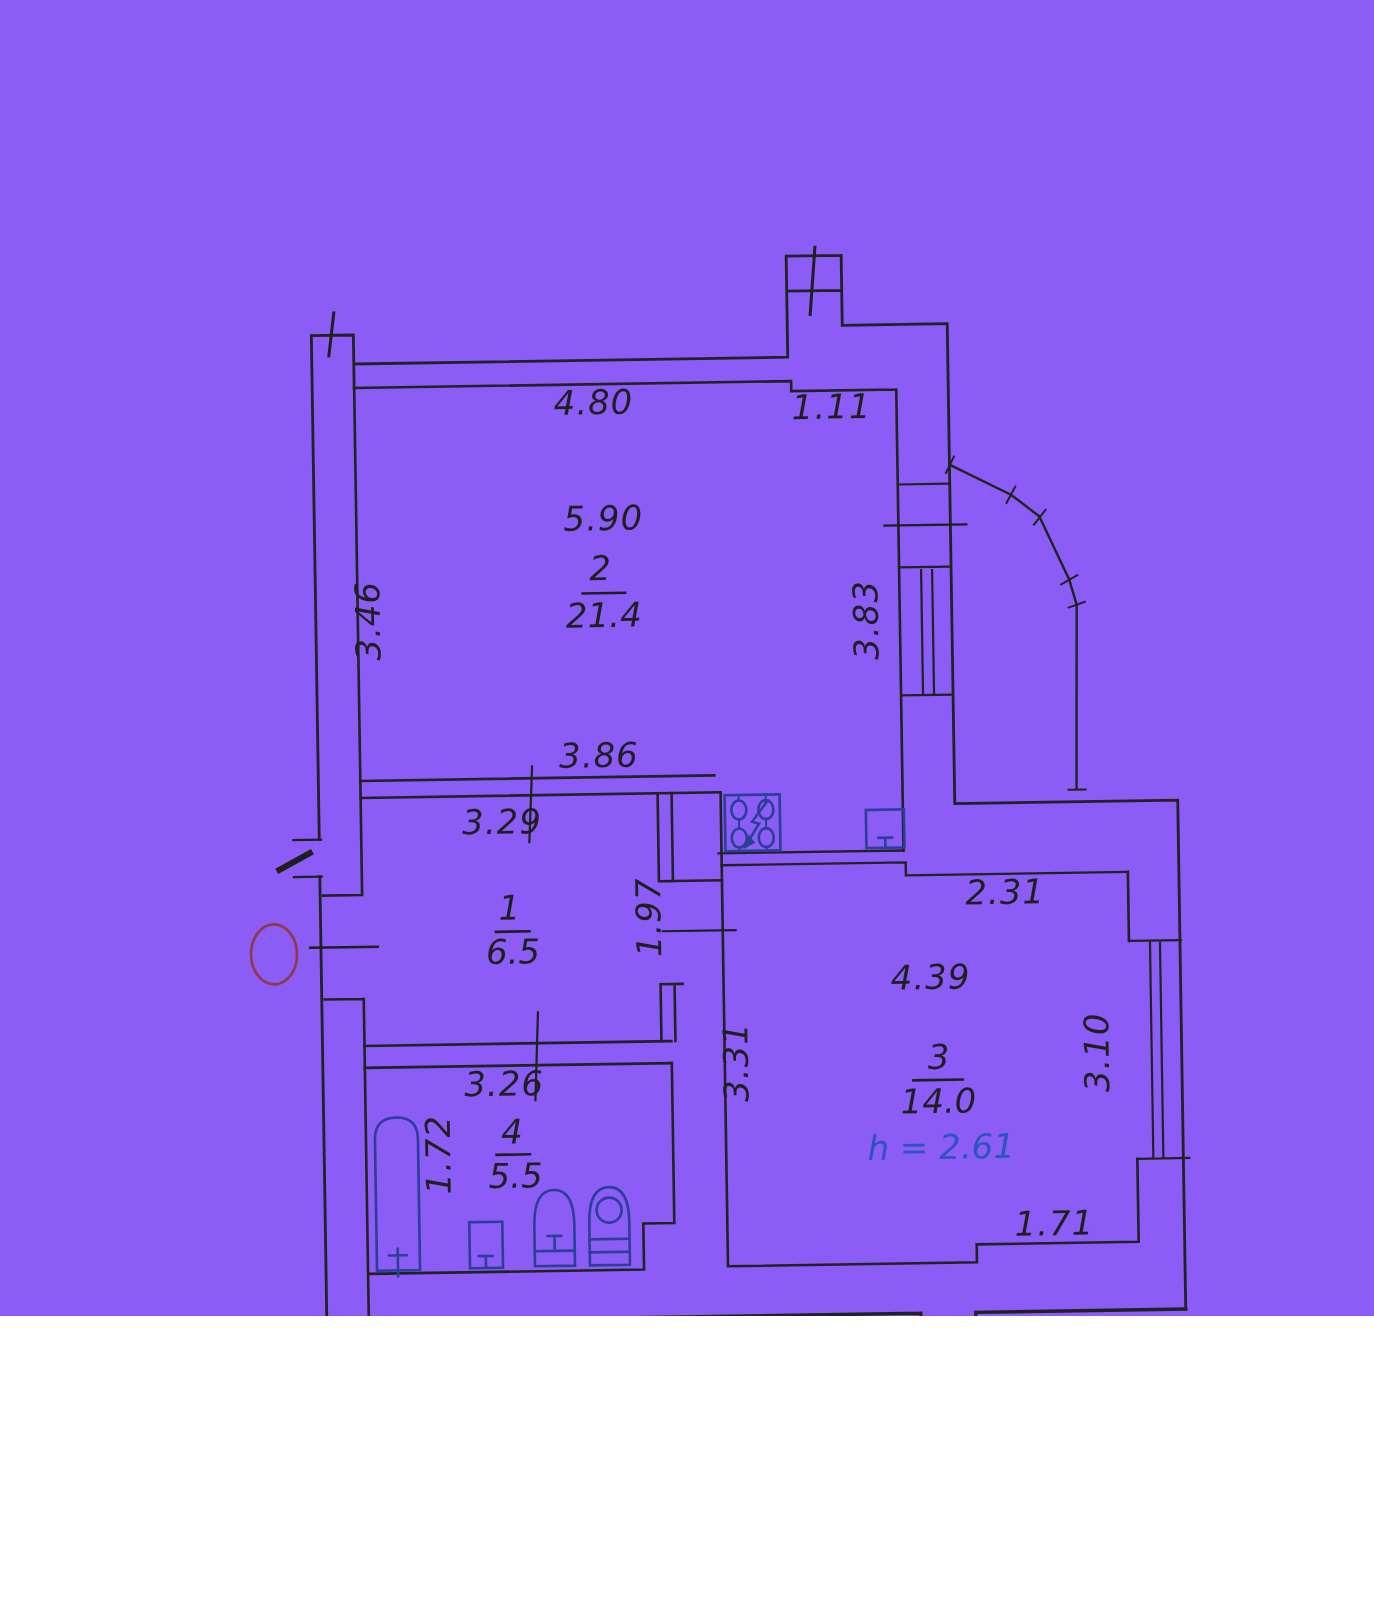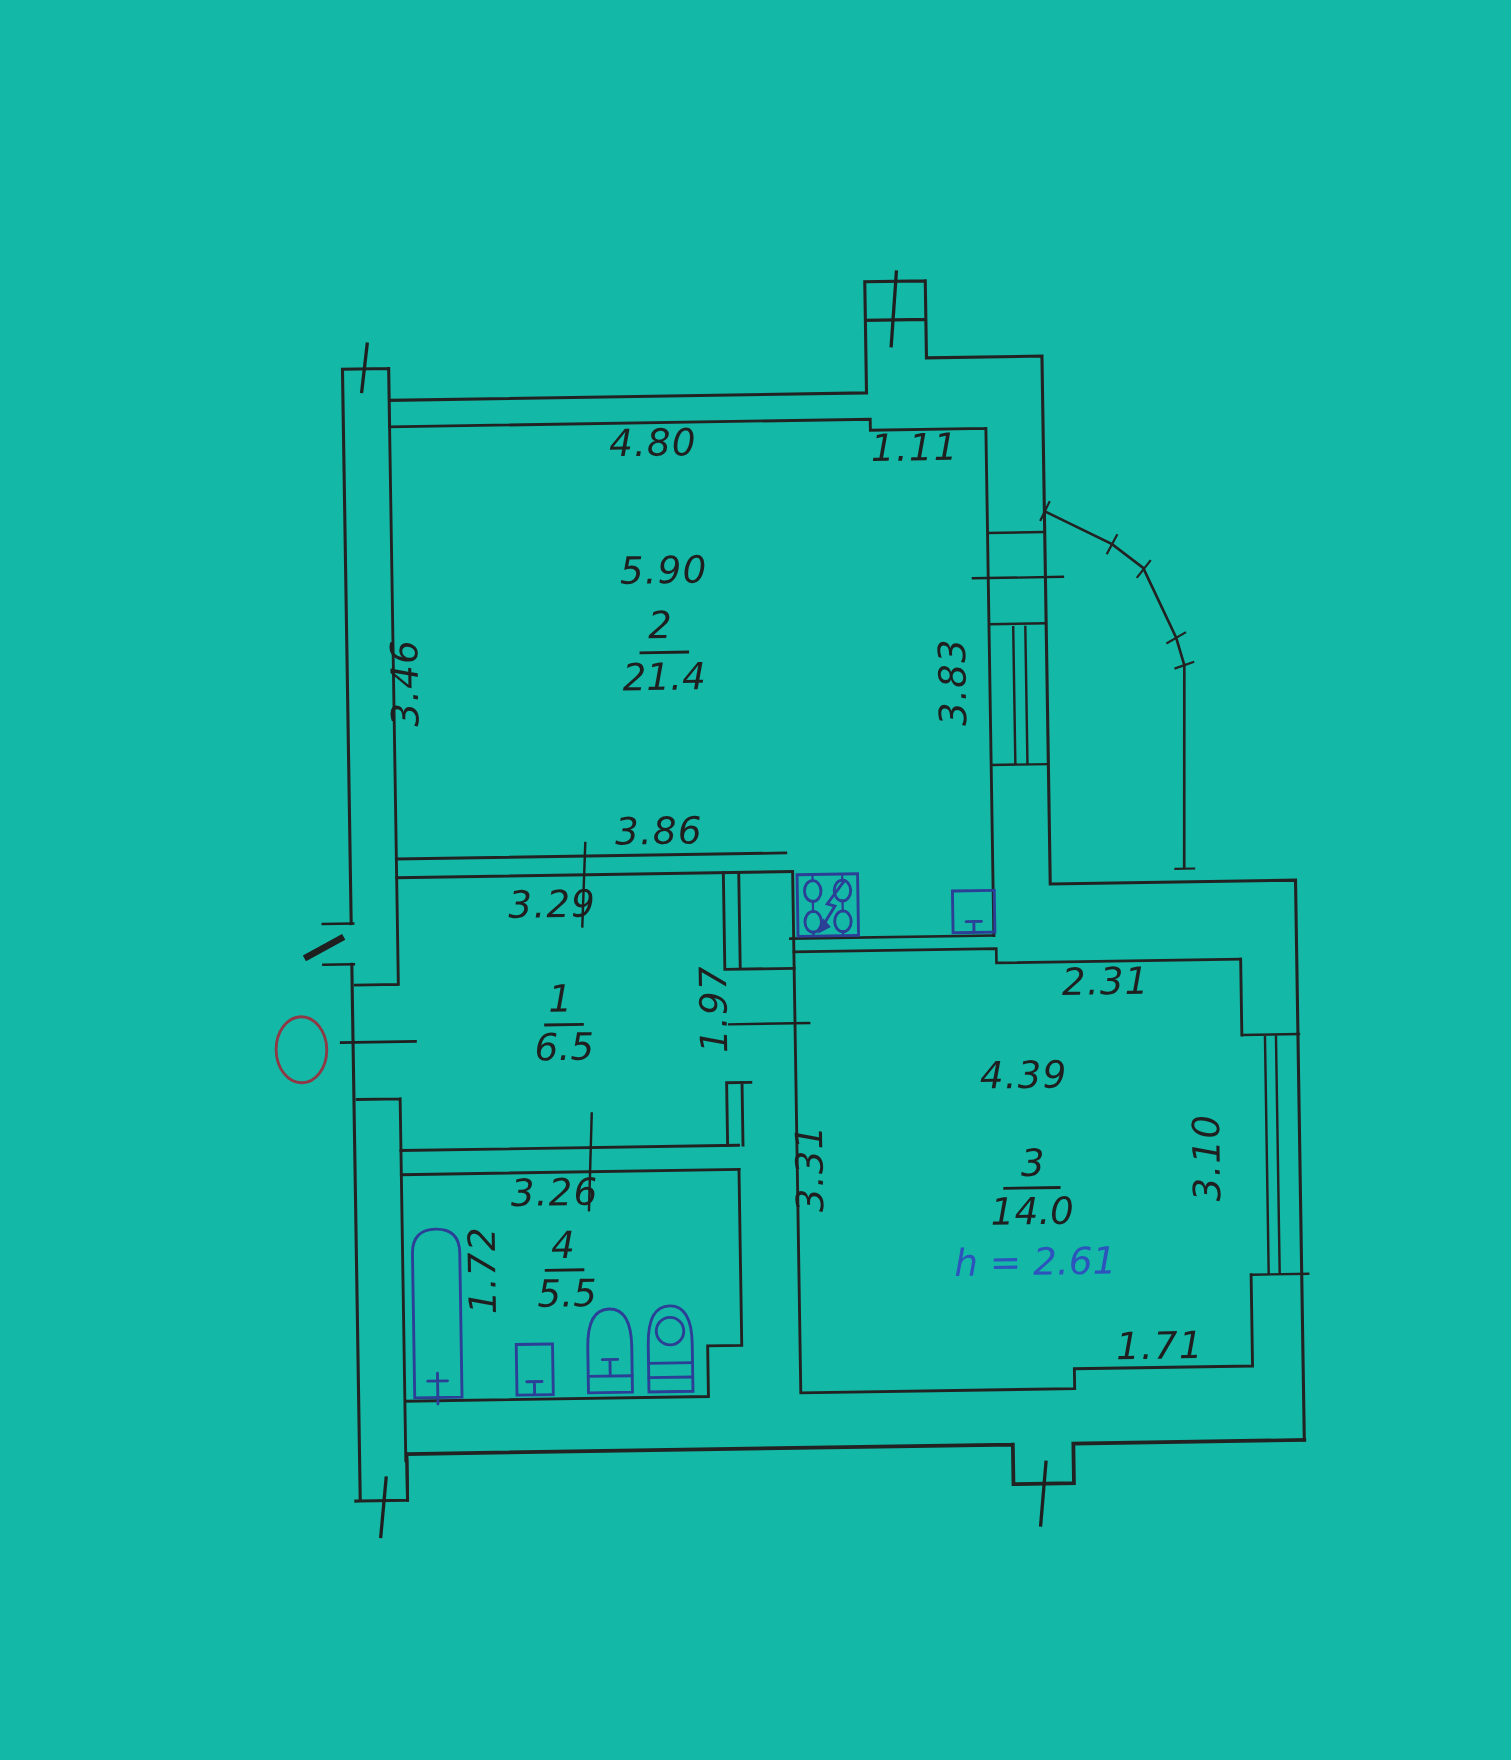--- a/index.html
+++ b/index.html
@@ -1,16 +1,16 @@
 <!DOCTYPE html>
 <html><head>
 <meta charset="utf-8">
 <style>
   html,body{margin:0;padding:0;background:#ffffff;}
-  .page{width:1374px;height:1600px;background:#14b8a6;position:relative;overflow:hidden;}
+  .page{width:1374px;height:1316px;background:#8b5cf6;position:relative;overflow:hidden;}
   svg{display:block;}
   text{font-family:"DejaVu Sans",sans-serif;font-style:italic;fill:#1f1f1f;}
   .dim{font-size:34px;letter-spacing:1px;}
   .roomno{font-size:34px;}
   .blue-note{font-size:34px;fill:#2d53bd;}
 </style>
 </head>
 <body>
 
 <div class="page">

